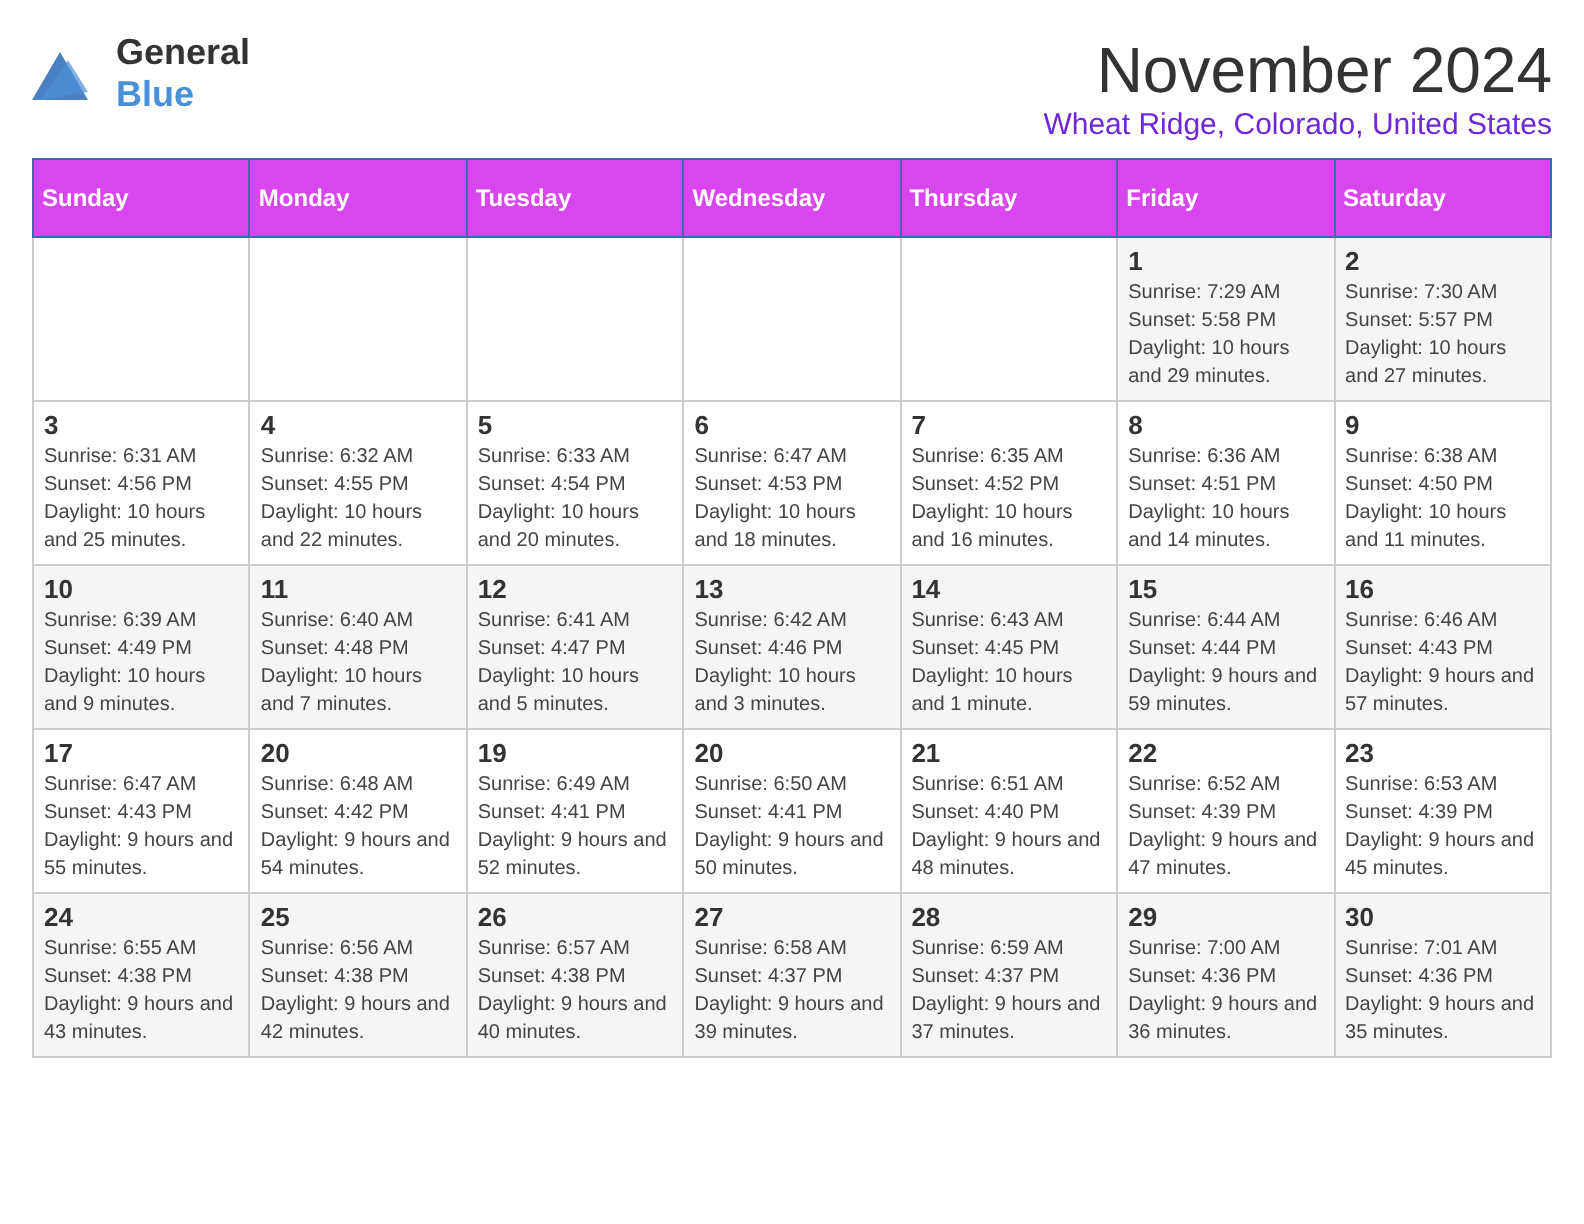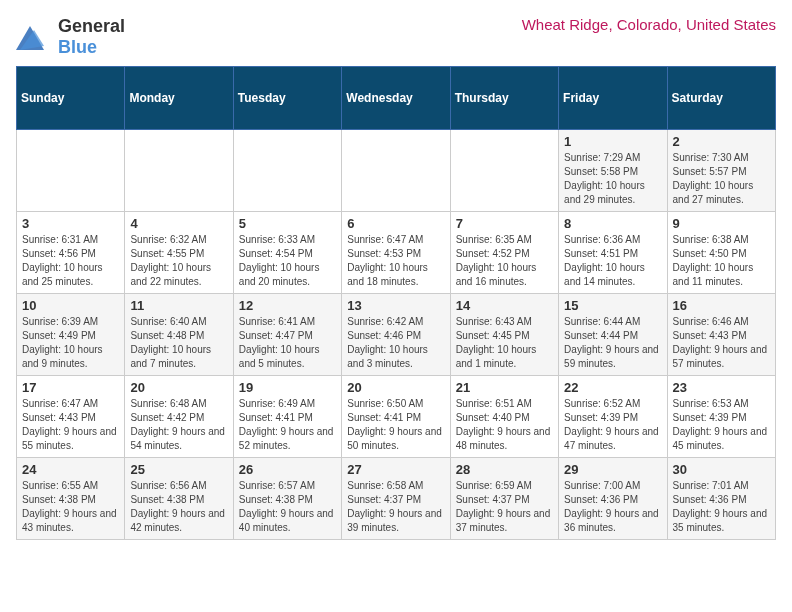--- a/index.html
+++ b/index.html
@@ -41,34 +41,34 @@
       text-align: right;
     }
     .month-title {
       font-size: 32px;
       font-weight: normal;
       color: #333;
       line-height: 1.2;
     }
     .location {
       font-size: 15px;
-      color: #be185d;
+      color: #6d28d9;
       text-align: center;
     }
     table {
       width: 100%;
       border-collapse: collapse;
       table-layout: fixed;
     }
     thead th {
-      background: #0c4a6e;
+      background: #d946ef;
       color: #fff;
       font-size: 12px;
       font-weight: bold;
-      padding: 24px 4px;
+      padding: 12px 4px;
       text-align: left;
       border: 1px solid #3a6aaa;
     }
     tbody td {
       vertical-align: top;
       border: 1px solid #ccc;
       padding: 4px 5px;
       font-size: 10px;
       color: #333;
       height: 80px;
@@ -103,20 +103,21 @@
         <polygon points="0,24 14,0 28,24" fill="#4a7fc1"></polygon>
         <polygon points="4,24 18,4 28,20" fill="#4a90d9" opacity="0.7"></polygon>
       </svg>
     </div>
     <div>
       <span class="logo-text-general">General</span><br>
       <span class="logo-text-blue">Blue</span>
     </div>
   </div>
   <div class="title-area">
+    <div class="month-title">November 2024</div>
     <div class="location">Wheat Ridge, Colorado, United States</div>
   </div>
 </div>
 
 <table>
   <thead>
     <tr>
       <th>Sunday</th>
       <th>Monday</th>
       <th>Tuesday</th>

